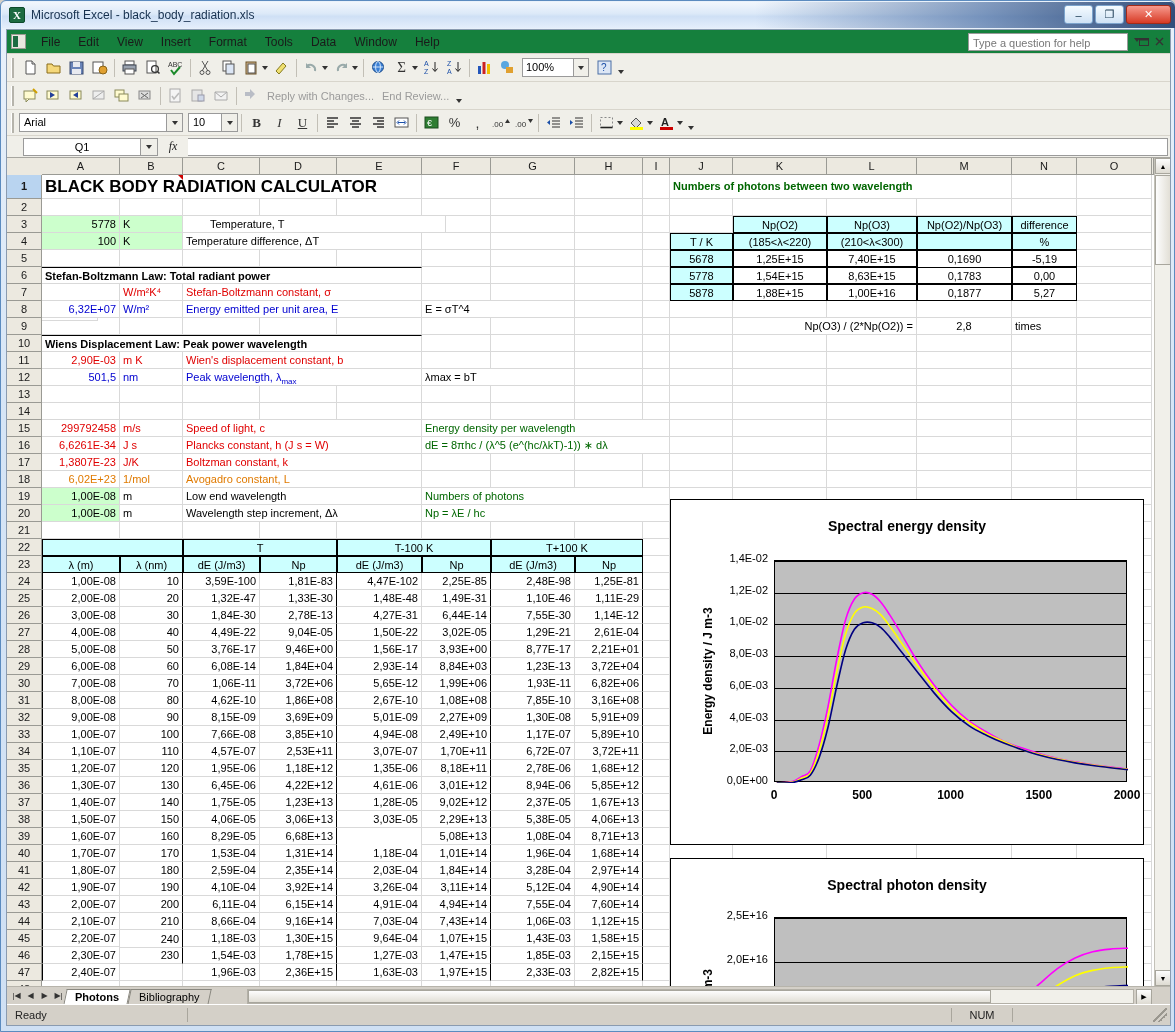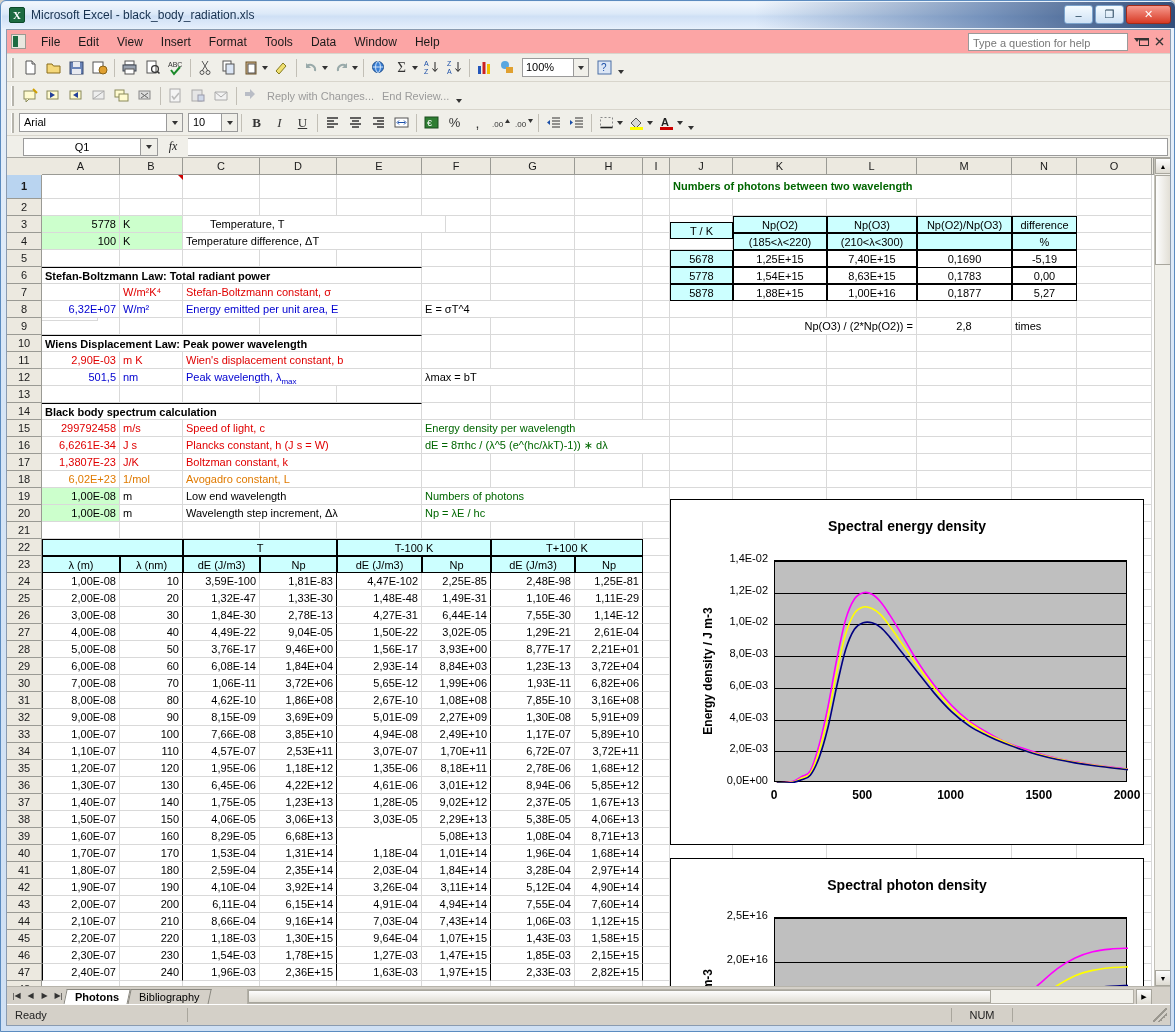--- a/index.html
+++ b/index.html
@@ -46,21 +46,21 @@
     font-size:11px; color:#17374f;
   }
   .win-btn.close { width:45px; background:linear-gradient(to bottom,#f79a8e,#d73a25); border-color:#a32a18; color:#fff; }
   
   #client {
     position:absolute; left:5px; top:28px; width:1165px; height:997px;
     background:#d4d0c8; border:1px solid #8a9bb0;
   }
   
   #menubar {
-    position:relative; height:24px; background:#fca5a5;
+    position:relative; height:24px; background:#15803d;
     border-bottom:1px solid #d8d5cc;
     display:flex; align-items:center; padding-left:4px;
   }
   .menu-icon{
     width:15px;height:15px;margin-right:6px;background:#e9e7df;border:1px solid #9b9a92;
     position:relative;
   }
   .menu-icon:after{content:"";position:absolute;left:1px;top:1px;width:5px;height:11px;background:#1d6b41;}
   #menubar .mi { padding:3px 9px; color:#1a1a1a; font-size:12px; }
   #qa-box {
@@ -1308,20 +1308,21 @@
           <div class="cell " style="left: 380px; top: 806px; width: 69px; height: 17px; line-height: 16px;"></div>
           <div class="cell " style="left: 449px; top: 806px; width: 84px; height: 17px; line-height: 16px;"></div>
           <div class="cell " style="left: 533px; top: 806px; width: 68px; height: 17px; line-height: 16px;"></div>
           <div class="cell " style="left: 601px; top: 806px; width: 27px; height: 17px; line-height: 16px;"></div>
           <div class="cell " style="left: 628px; top: 806px; width: 63px; height: 17px; line-height: 16px;"></div>
           <div class="cell " style="left: 691px; top: 806px; width: 94px; height: 17px; line-height: 16px;"></div>
           <div class="cell " style="left: 785px; top: 806px; width: 90px; height: 17px; line-height: 16px;"></div>
           <div class="cell " style="left: 875px; top: 806px; width: 95px; height: 17px; line-height: 16px;"></div>
           <div class="cell " style="left: 970px; top: 806px; width: 65px; height: 17px; line-height: 16px;"></div>
           <div class="cell " style="left: 1035px; top: 806px; width: 75px; height: 17px; line-height: 16px;"></div>
+          <div class="cell l big" style="left: 0px; top: 0px; width: 380px; height: 24px; line-height: 23px;">BLACK BODY RADIATION CALCULATOR</div>
           <div class="comment-mark" style="left: 136px; top: 0px;"></div>
           <div class="cell r bgGreen" style="left: 0px; top: 41px; width: 78px; height: 17px; line-height: 16px;">5778</div>
           <div class="cell l bgGreen" style="left: 78px; top: 41px; width: 63px; height: 17px; line-height: 16px;">K</div>
           <div class="cell l" style="left: 141px; top: 41px; width: 239px; height: 17px; line-height: 16px; margin-left: 24px;">Temperature, T</div>
           <div class="cell r bgGreen" style="left: 0px; top: 58px; width: 78px; height: 17px; line-height: 16px;">100</div>
           <div class="cell l bgGreen" style="left: 78px; top: 58px; width: 63px; height: 17px; line-height: 16px;">K</div>
           <div class="cell l" style="left: 141px; top: 58px; width: 239px; height: 17px; line-height: 16px;">Temperature difference, ΔT</div>
           <div class="cell l bold bT" style="left: 0px; top: 92px; width: 380px; height: 17px; line-height: 16px;">Stefan-Boltzmann Law: Total radiant power</div>
           <div class="cell r red" style="left: 0px; top: 109px; width: 56px; height: 17px; line-height: 16px; margin-top: 20px;">5,6704E-08</div>
           <div class="cell l red" style="left: 78px; top: 109px; width: 63px; height: 17px; line-height: 16px;">W/m²K⁴</div>
@@ -1331,21 +1332,20 @@
           <div class="cell l blue" style="left: 141px; top: 126px; width: 239px; height: 17px; line-height: 16px;">Energy emitted per unit area, E</div>
           <div class="cell l" style="left: 380px; top: 126px; width: 153px; height: 17px; line-height: 16px;">E = σT^4</div>
           <div class="cell l bold bT" style="left: 0px; top: 160px; width: 380px; height: 17px; line-height: 16px;">Wiens Displacement Law: Peak power wavelength</div>
           <div class="cell r red" style="left: 0px; top: 177px; width: 78px; height: 17px; line-height: 16px;">2,90E-03</div>
           <div class="cell l red" style="left: 78px; top: 177px; width: 63px; height: 17px; line-height: 16px;">m K</div>
           <div class="cell l red" style="left: 141px; top: 177px; width: 239px; height: 17px; line-height: 16px;">Wien's displacement constant, b</div>
           <div class="cell r blue" style="left: 0px; top: 194px; width: 78px; height: 17px; line-height: 16px;">501,5</div>
           <div class="cell l blue" style="left: 78px; top: 194px; width: 63px; height: 17px; line-height: 16px;">nm</div>
           <div class="cell l blue" style="left: 141px; top: 194px; width: 239px; height: 17px; line-height: 16px;">Peak wavelength, λ<sub style="font-size:8px">max</sub></div>
           <div class="cell l" style="left: 380px; top: 194px; width: 153px; height: 17px; line-height: 16px;">λmax = bT</div>
-          <div class="cell l bold bT" style="left: 0px; top: 228px; width: 380px; height: 17px; line-height: 16px;">Black body spectrum calculation</div>
           <div class="cell r red" style="left: 0px; top: 245px; width: 78px; height: 17px; line-height: 16px;">299792458</div>
           <div class="cell l red" style="left: 78px; top: 245px; width: 63px; height: 17px; line-height: 16px;">m/s</div>
           <div class="cell l red" style="left: 141px; top: 245px; width: 239px; height: 17px; line-height: 16px;">Speed of light, c</div>
           <div class="cell l green" style="left: 380px; top: 245px; width: 248px; height: 17px; line-height: 16px;">Energy density per wavelength</div>
           <div class="cell r red" style="left: 0px; top: 262px; width: 78px; height: 17px; line-height: 16px;">6,6261E-34</div>
           <div class="cell l red" style="left: 78px; top: 262px; width: 63px; height: 17px; line-height: 16px;">J s</div>
           <div class="cell l red" style="left: 141px; top: 262px; width: 239px; height: 17px; line-height: 16px;">Plancks constant, h (J s = W)</div>
           <div class="cell l green" style="left: 380px; top: 262px; width: 248px; height: 17px; line-height: 16px;">dE = 8πhc / (λ^5 (e^(hc/λkT)-1)) ∗ dλ</div>
           <div class="cell r red" style="left: 0px; top: 279px; width: 78px; height: 17px; line-height: 16px;">1,3807E-23</div>
           <div class="cell l red" style="left: 78px; top: 279px; width: 63px; height: 17px; line-height: 16px;">J/K</div>
@@ -1551,34 +1551,34 @@
           <div class="cell r bR" style="left: 533px; top: 755px; width: 68px; height: 17px; line-height: 16px;">1,58E+15</div>
           <div class="cell r bL" style="left: 0px; top: 772px; width: 78px; height: 17px; line-height: 16px;">2,30E-07</div>
           <div class="cell r bR" style="left: 78px; top: 772px; width: 63px; height: 17px; line-height: 16px;">230</div>
           <div class="cell r" style="left: 141px; top: 772px; width: 77px; height: 17px; line-height: 16px;">1,54E-03</div>
           <div class="cell r bR" style="left: 218px; top: 772px; width: 77px; height: 17px; line-height: 16px;">1,78E+15</div>
           <div class="cell r" style="left: 295px; top: 772px; width: 85px; height: 17px; line-height: 16px;">1,27E-03</div>
           <div class="cell r bR" style="left: 380px; top: 772px; width: 69px; height: 17px; line-height: 16px;">1,47E+15</div>
           <div class="cell r" style="left: 449px; top: 772px; width: 84px; height: 17px; line-height: 16px;">1,85E-03</div>
           <div class="cell r bR" style="left: 533px; top: 772px; width: 68px; height: 17px; line-height: 16px;">2,15E+15</div>
           <div class="cell r bL" style="left: 0px; top: 789px; width: 78px; height: 17px; line-height: 16px;">2,40E-07</div>
-          <div class="cell r bR" style="left: 78px; top: 789px; width: 63px; height: 17px; line-height: 16px;">240</div>
+          <div class="cell r bR" style="left: 78px; top: 756px; width: 63px; height: 17px; line-height: 16px;">240</div>
           <div class="cell r" style="left: 141px; top: 789px; width: 77px; height: 17px; line-height: 16px;">1,96E-03</div>
           <div class="cell r bR" style="left: 218px; top: 789px; width: 77px; height: 17px; line-height: 16px;">2,36E+15</div>
           <div class="cell r" style="left: 295px; top: 789px; width: 85px; height: 17px; line-height: 16px;">1,63E-03</div>
           <div class="cell r bR" style="left: 380px; top: 789px; width: 69px; height: 17px; line-height: 16px;">1,97E+15</div>
           <div class="cell r" style="left: 449px; top: 789px; width: 84px; height: 17px; line-height: 16px;">2,33E-03</div>
           <div class="cell r bR" style="left: 533px; top: 789px; width: 68px; height: 17px; line-height: 16px;">2,82E+15</div>
           <div class="cell l bold green" style="left: 628px; top: 0px; width: 342px; height: 24px; line-height: 23px;">Numbers of photons between two wavelength</div>
           <div class="cell c" style="left: 628px; top: 41px; width: 63px; height: 17px; line-height: 16px;"></div>
           <div class="cell c bgCyan bx" style="left: 691px; top: 41px; width: 94px; height: 17px; line-height: 16px;">Np(O2)</div>
           <div class="cell c bgCyan bx" style="left: 785px; top: 41px; width: 90px; height: 17px; line-height: 16px;">Np(O3)</div>
           <div class="cell c bgCyan bx" style="left: 875px; top: 41px; width: 95px; height: 17px; line-height: 16px;">Np(O2)/Np(O3)</div>
           <div class="cell c bgCyan bx" style="left: 970px; top: 41px; width: 65px; height: 17px; line-height: 16px;">difference</div>
-          <div class="cell c bgCyan bx" style="left: 628px; top: 47px; width: 63px; height: 17px; line-height: 16px;">T / K</div>
+          <div class="cell c bgCyan bx" style="left: 628px; top: 58px; width: 63px; height: 17px; line-height: 16px;">T / K</div>
           <div class="cell c bgCyan bx" style="left: 691px; top: 58px; width: 94px; height: 17px; line-height: 16px;">(185&lt;λ&lt;220)</div>
           <div class="cell c bgCyan bx" style="left: 785px; top: 58px; width: 90px; height: 17px; line-height: 16px;">(210&lt;λ&lt;300)</div>
           <div class="cell c bgCyan bx" style="left: 875px; top: 58px; width: 95px; height: 17px; line-height: 16px;"></div>
           <div class="cell c bgCyan bx" style="left: 970px; top: 58px; width: 65px; height: 17px; line-height: 16px;">%</div>
           <div class="cell c bgCyan bx" style="left: 628px; top: 75px; width: 63px; height: 17px; line-height: 16px;">5678</div>
           <div class="cell c bx" style="left: 691px; top: 75px; width: 94px; height: 17px; line-height: 16px;">1,25E+15</div>
           <div class="cell c bx" style="left: 785px; top: 75px; width: 90px; height: 17px; line-height: 16px;">7,40E+15</div>
           <div class="cell c bx" style="left: 875px; top: 75px; width: 95px; height: 34px; line-height: 16px;">0,1690</div>
           <div class="cell c bx" style="left: 970px; top: 75px; width: 65px; height: 17px; line-height: 16px;">-5,19</div>
           <div class="cell c bgCyan bx" style="left: 628px; top: 92px; width: 63px; height: 17px; line-height: 16px;">5778</div>

